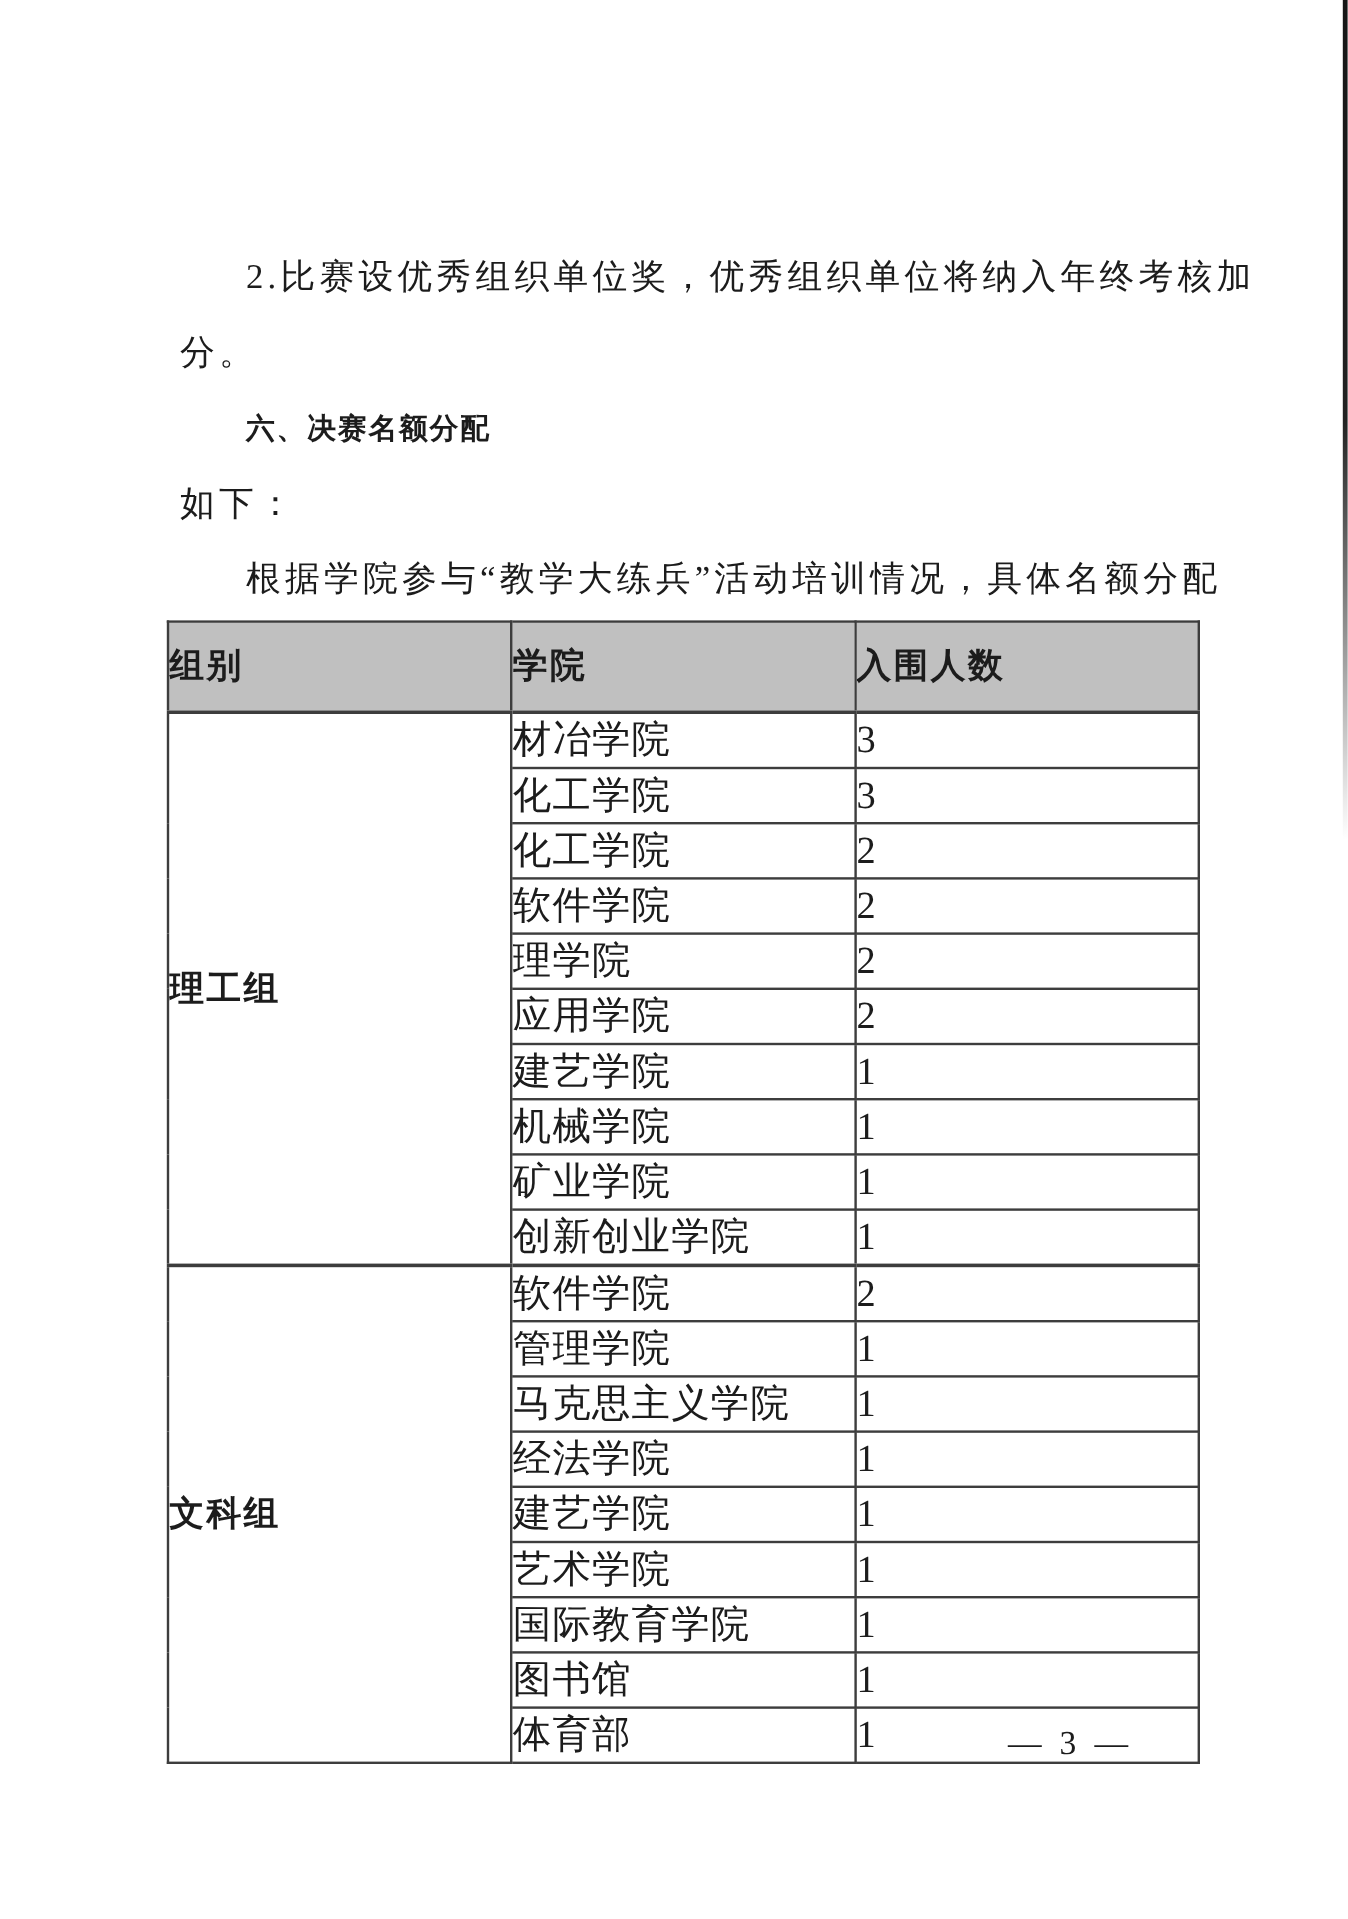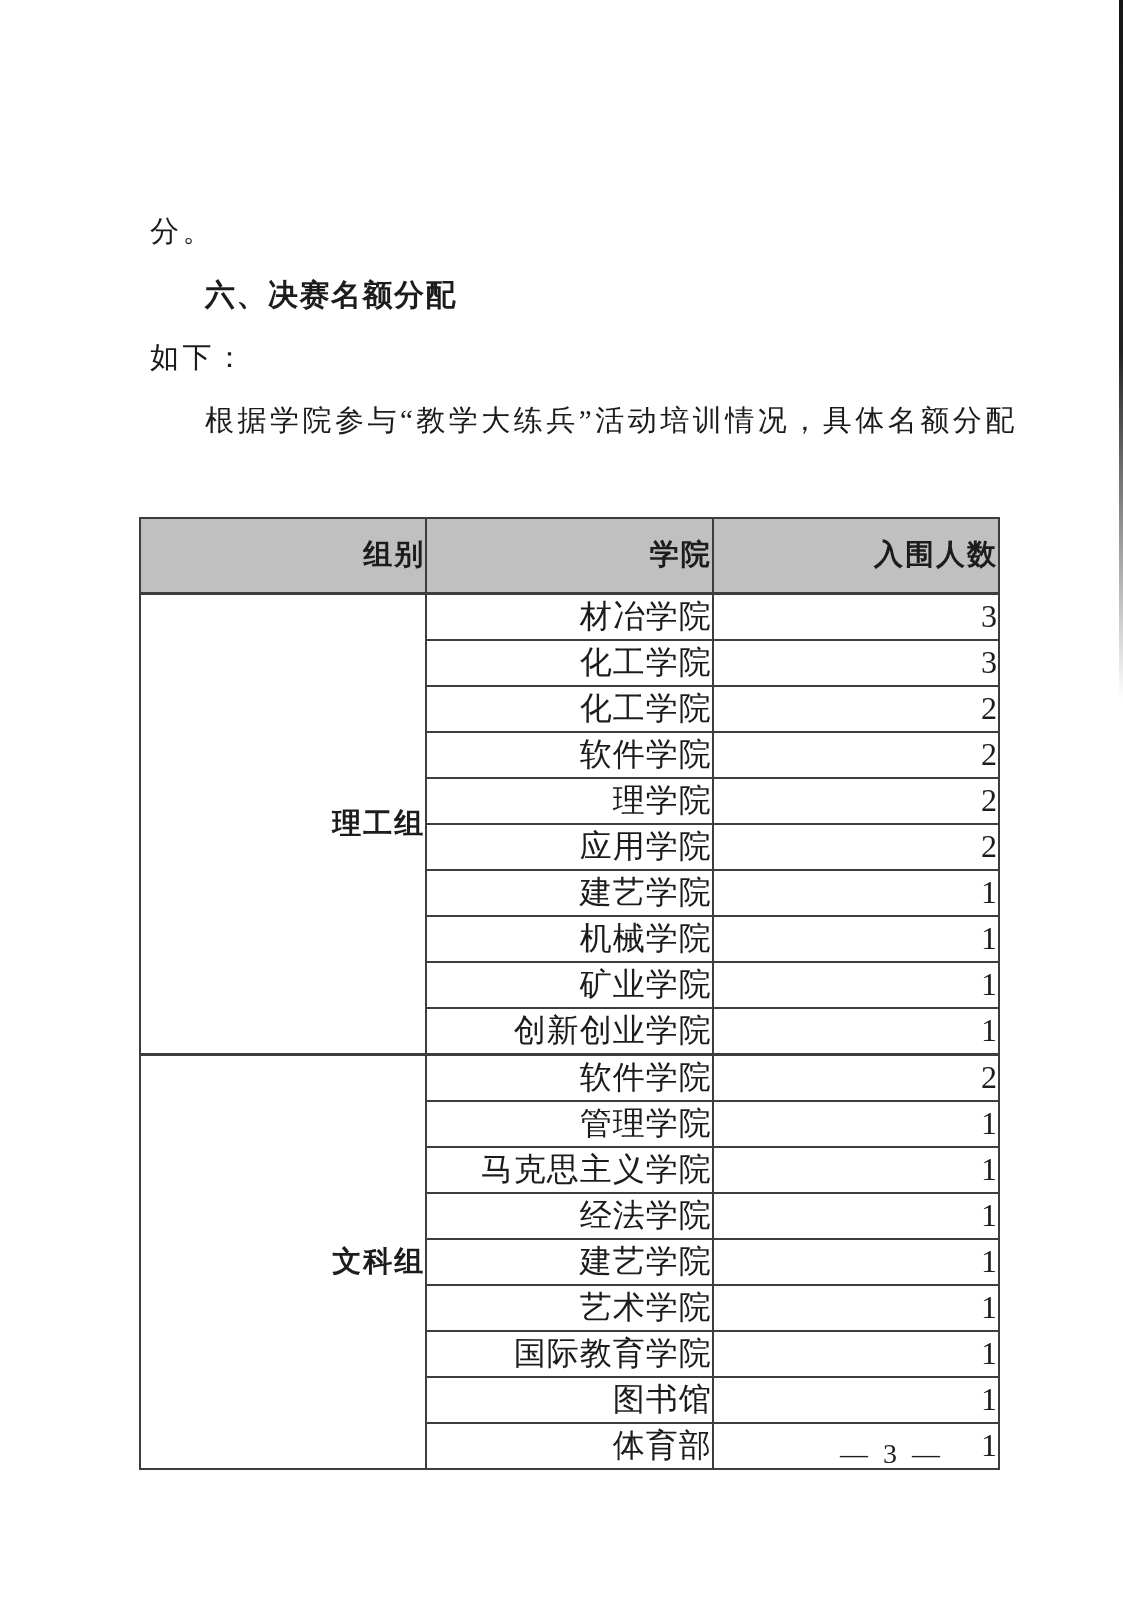--- a/index.html
+++ b/index.html
@@ -20,41 +20,41 @@
   }
   .line {
     height:63px; line-height:63px;
     font-size:29px;
     letter-spacing:3.5px;
     white-space:nowrap;
   }
   .indent { padding-left:55px; }
   .heading-line {
     height:63px; line-height:63px;
-    font-size:30px;
+    font-size:24px;
     font-weight:bold;
     letter-spacing:1.5px;
     padding-left:55px;
     margin:0;
     font-family:"Liberation Sans","DejaVu Sans",sans-serif;
     white-space:nowrap;
   }
 
   
   table.quota {
     position:absolute;
     left:139px; top:517px;
     width:861px;
     border-collapse:collapse;
     table-layout:fixed;
   }
   table.quota col { width:33.33%; }
   table.quota th, table.quota td {
     border:2px solid #3d3d3d;
-    text-align:right;
+    text-align:left;
     vertical-align:middle;
     padding:0;
     overflow:hidden;
   }
   table.quota thead tr { height:75px; }
   table.quota thead th {
     background:#c0c0c0;
     font-size:29px;
     font-weight:bold;
     letter-spacing:2px;
@@ -63,21 +63,20 @@
   table.quota tbody tr { height:39.6px; }
   table.quota tbody td {
     font-size:32px;
     letter-spacing:1px;
   }
   table.quota td.group-cell {
     font-size:29px;
     font-weight:bold;
     letter-spacing:2px;
     background:#ffffff;
-    padding-left:28px;
   }
   table.quota tr.group-first td { border-top:3px solid #3d3d3d; }
 
   
   .page-number {
     position:absolute;
     left:840px; top:1438px;
     font-size:28px;
     letter-spacing:4px;
     white-space:nowrap;
@@ -90,20 +89,21 @@
     width:4px; height:700px;
     background:linear-gradient(to bottom, #161616 0%, #222222 50%, rgba(34,34,34,0) 100%);
   }
 </style>
 </head>
 <body>
 
 <div class="page">
 
   <div class="text-block">
+    <div class="line indent">2.比赛设优秀组织单位奖，优秀组织单位将纳入年终考核加</div>
     <div class="line">分。</div>
     <h2 class="heading-line">六、决赛名额分配</h2>
     <div class="line">如下：</div>
     <div class="line indent">根据学院参与“教学大练兵”活动培训情况，具体名额分配</div>
   </div>
 
   <table class="quota">
     <colgroup>
         <col>
         <col>

